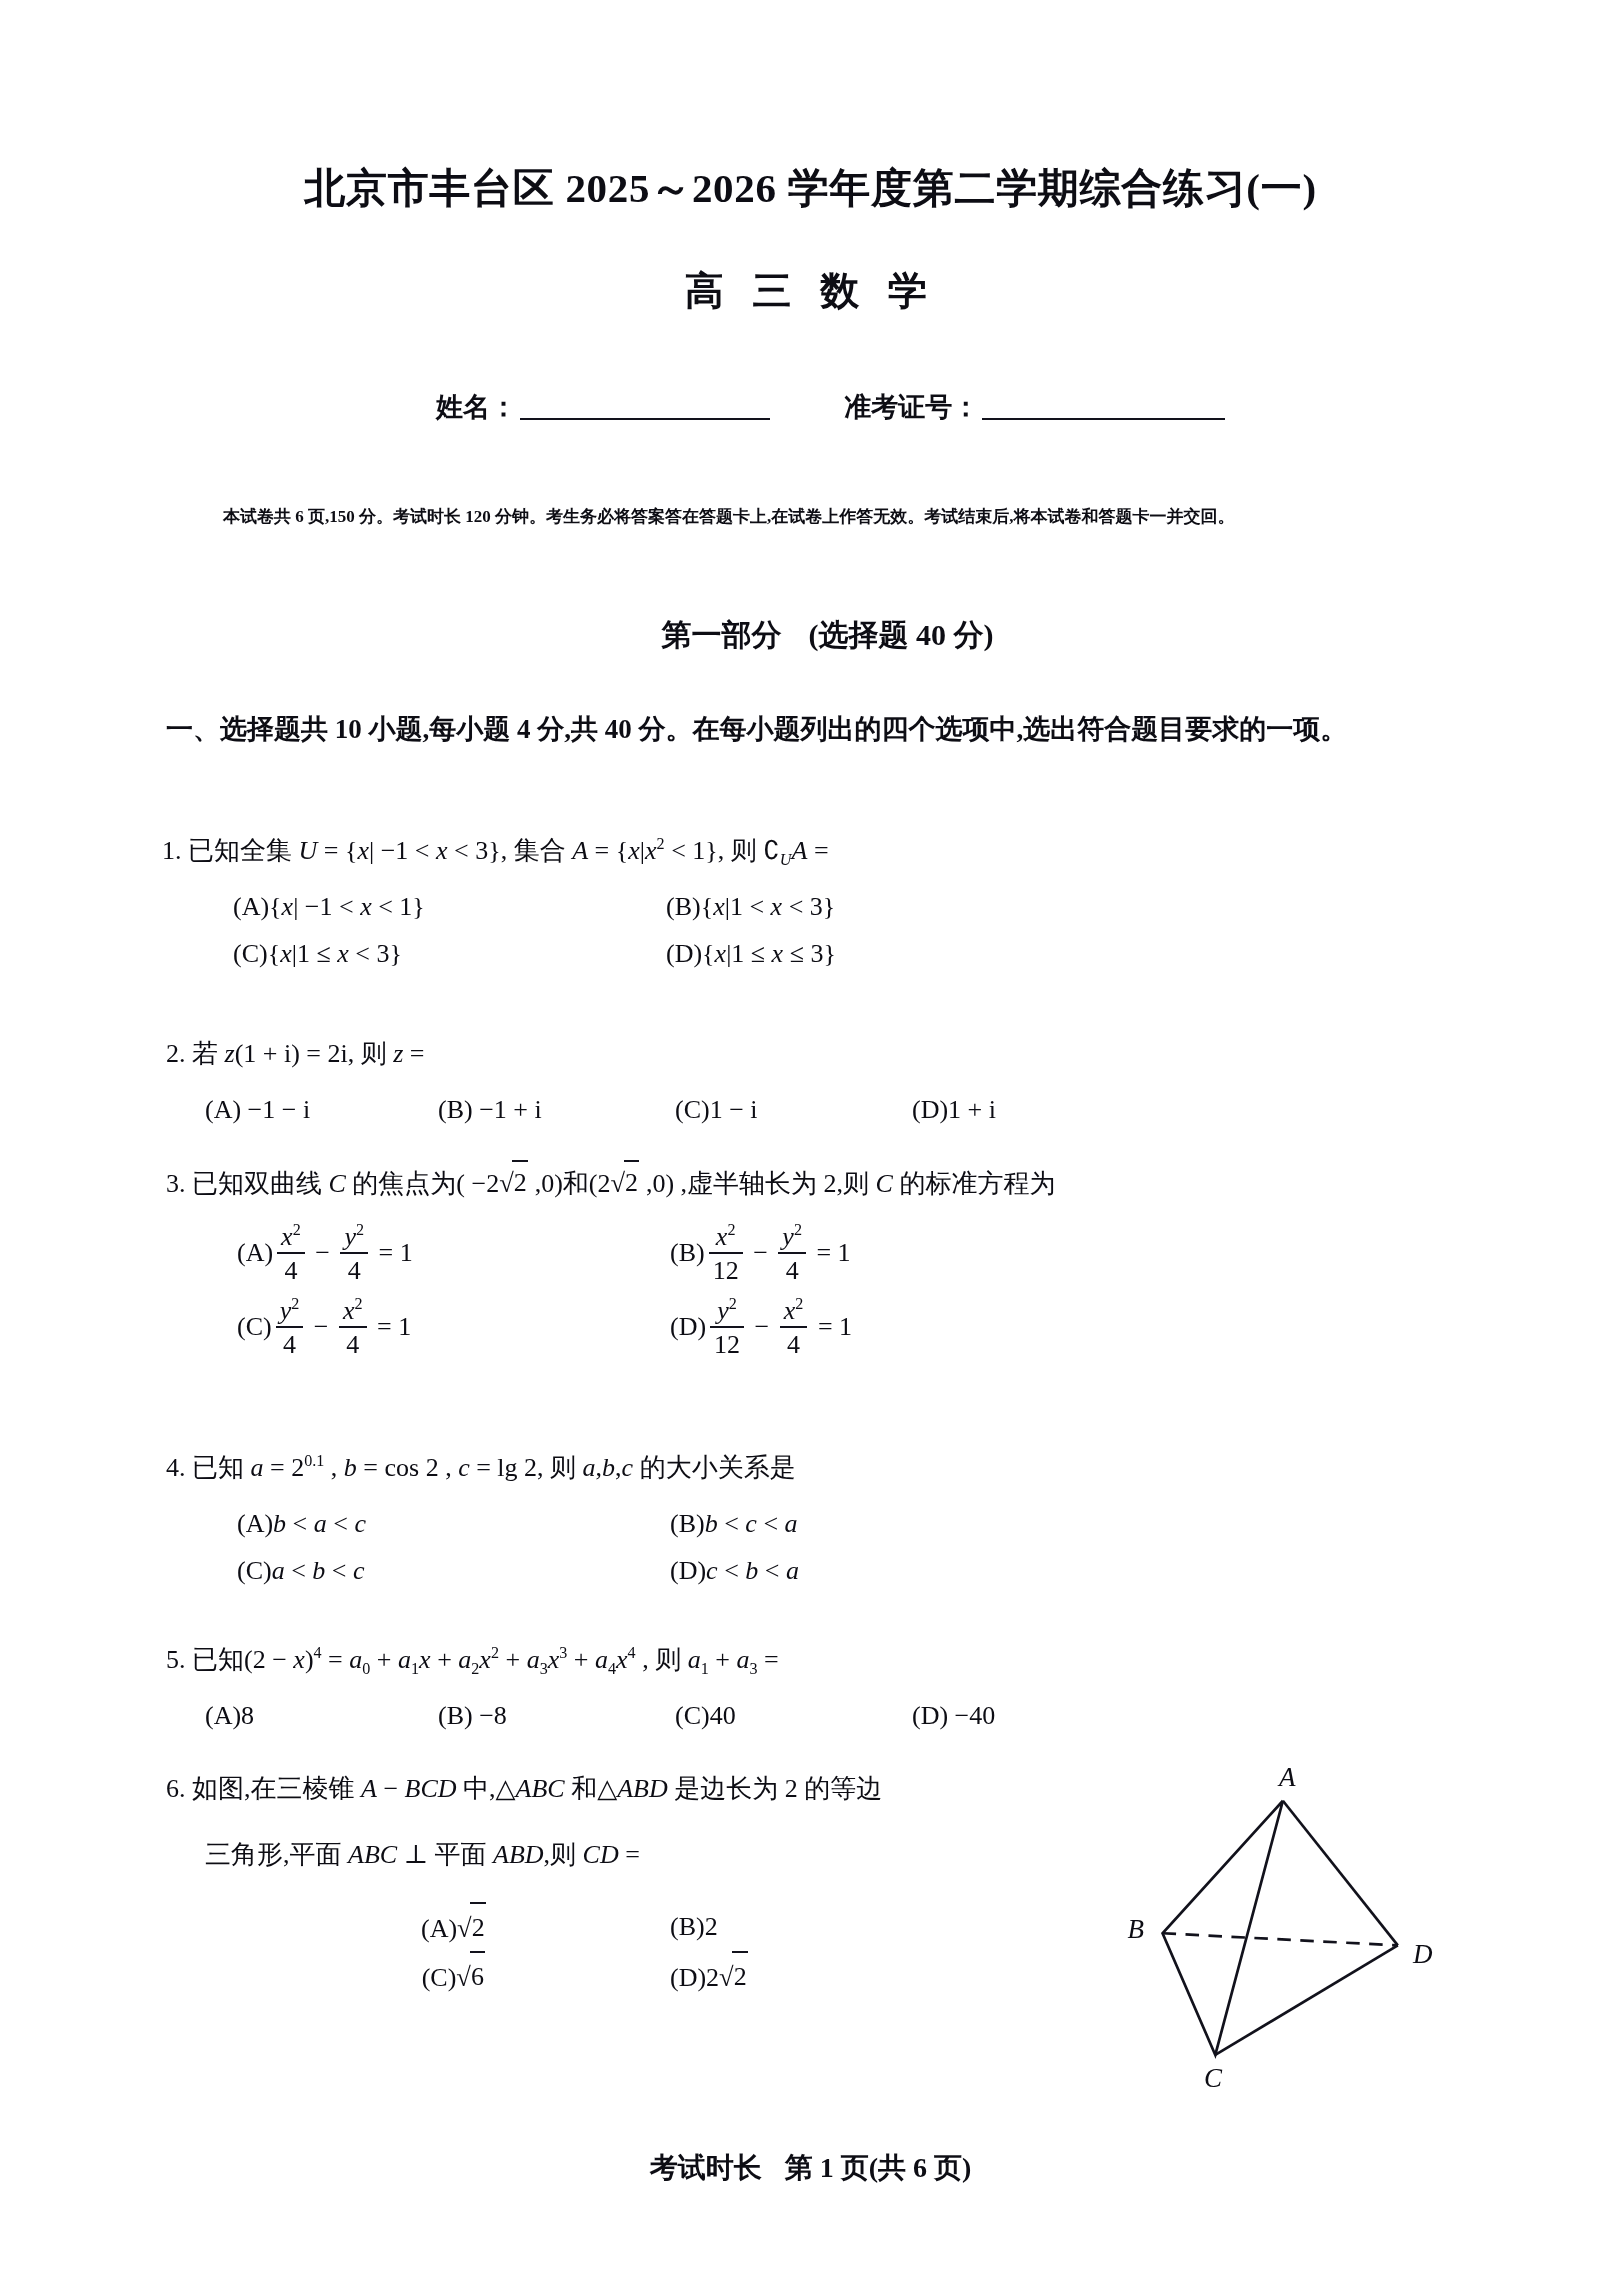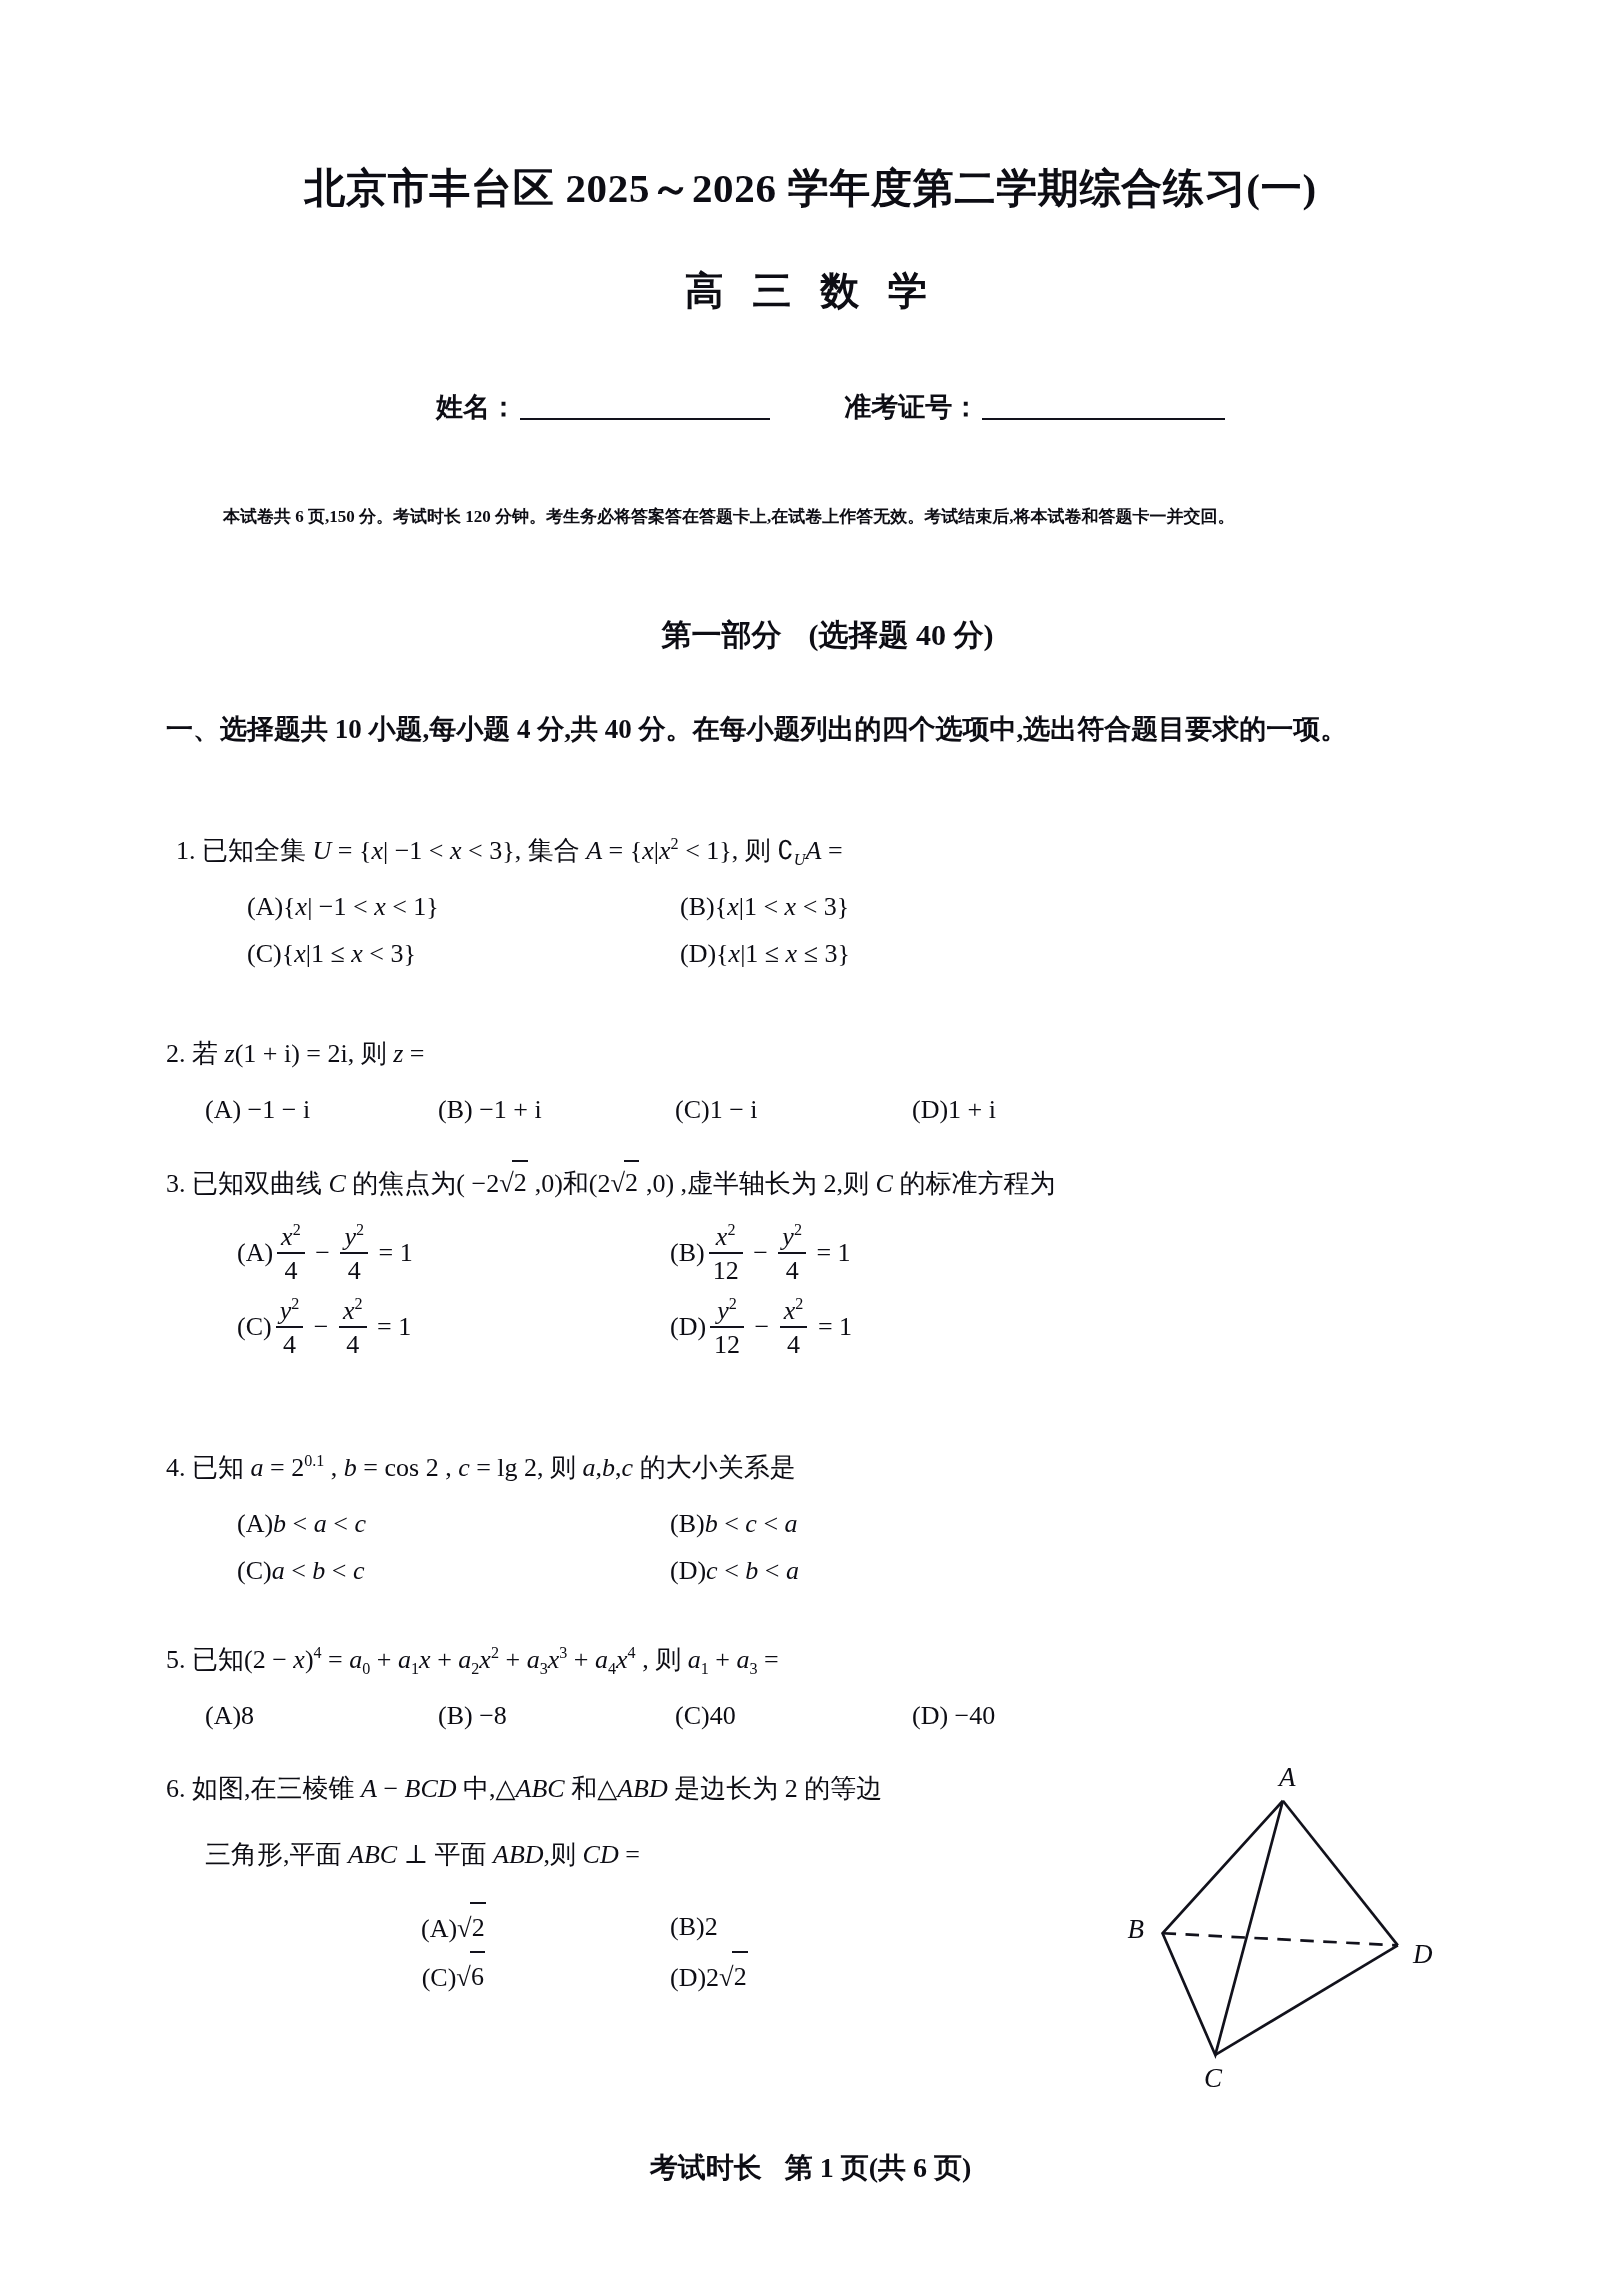--- a/index.html
+++ b/index.html
@@ -115,21 +115,21 @@
   </div>
 
   <div class="instructions">本试卷共 6 页,150 分。考试时长 120 分钟。考生务必将答案答在答题卡上,在试卷上作答无效。考试结束后,将本试卷和答题卡一并交回。</div>
 
   <div class="part-header">
     <span>第一部分</span><span class="ph-gap"></span><span>(选择题 40 分)</span>
   </div>
 
   <div class="section-note">一、选择题共 10 小题,每小题 4 分,共 40 分。在每小题列出的四个选项中,选出符合题目要求的一项。</div>
 
-  <div class="q" style="left:176px;top:830px;width:1308px;">
+  <div class="q" style="left:162px;top:830px;width:1308px;">
     <div class="stem">
       <span>1.</span>
       已知全集 <span class="mi">U</span> = {<span class="mi">x</span>| −1 &lt; <span class="mi">x</span> &lt; 3}, 集合 <span class="mi">A</span> = {<span class="mi">x</span>|<span class="mi">x</span><sup>2</sup> &lt; 1}, 则 <span class="cmpl">∁<sub class="mi">U</sub></span><span class="mi">A</span> =
     </div>
     <div class="opts q-indent">
       <div class="opt-row two-col">
         <span class="opt">
           <span>(A)</span>{<span class="mi">x</span>| −1 &lt; <span class="mi">x</span> &lt; 1}
         </span>
         <span class="opt">

